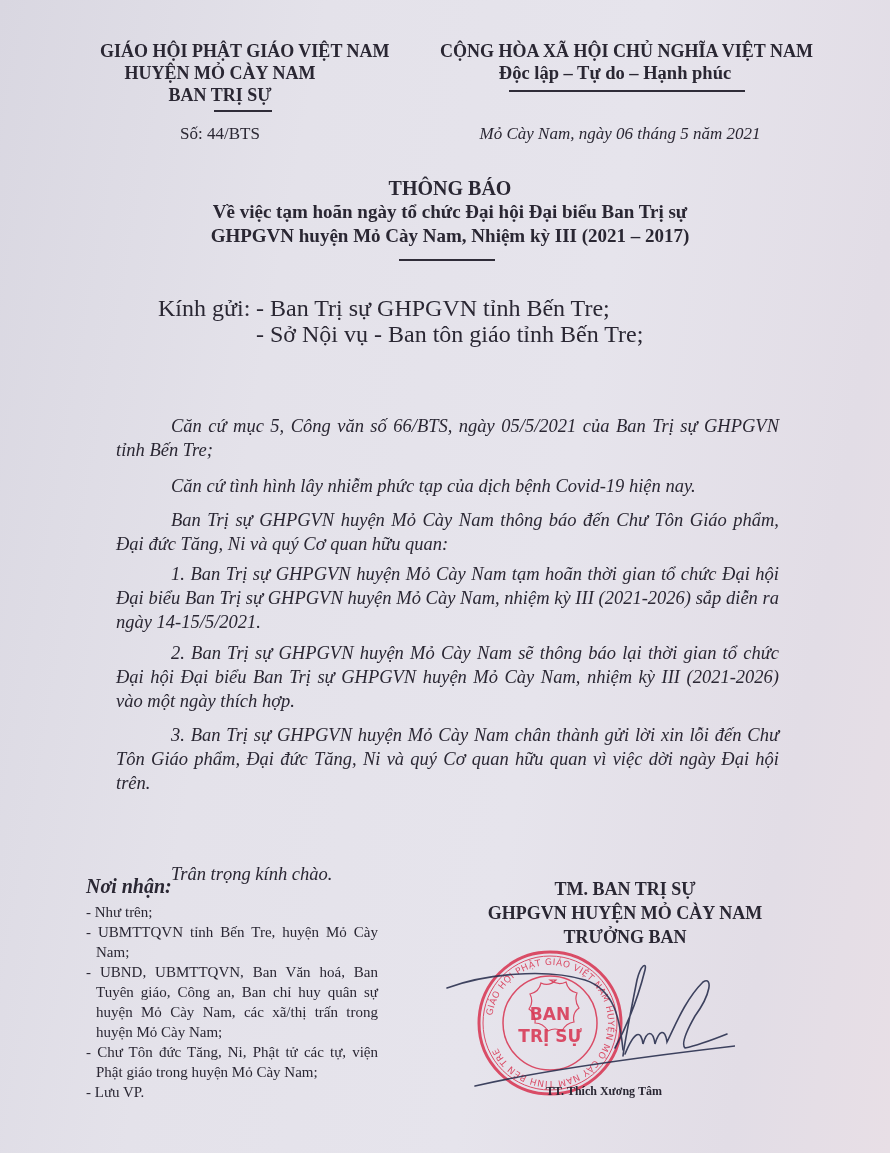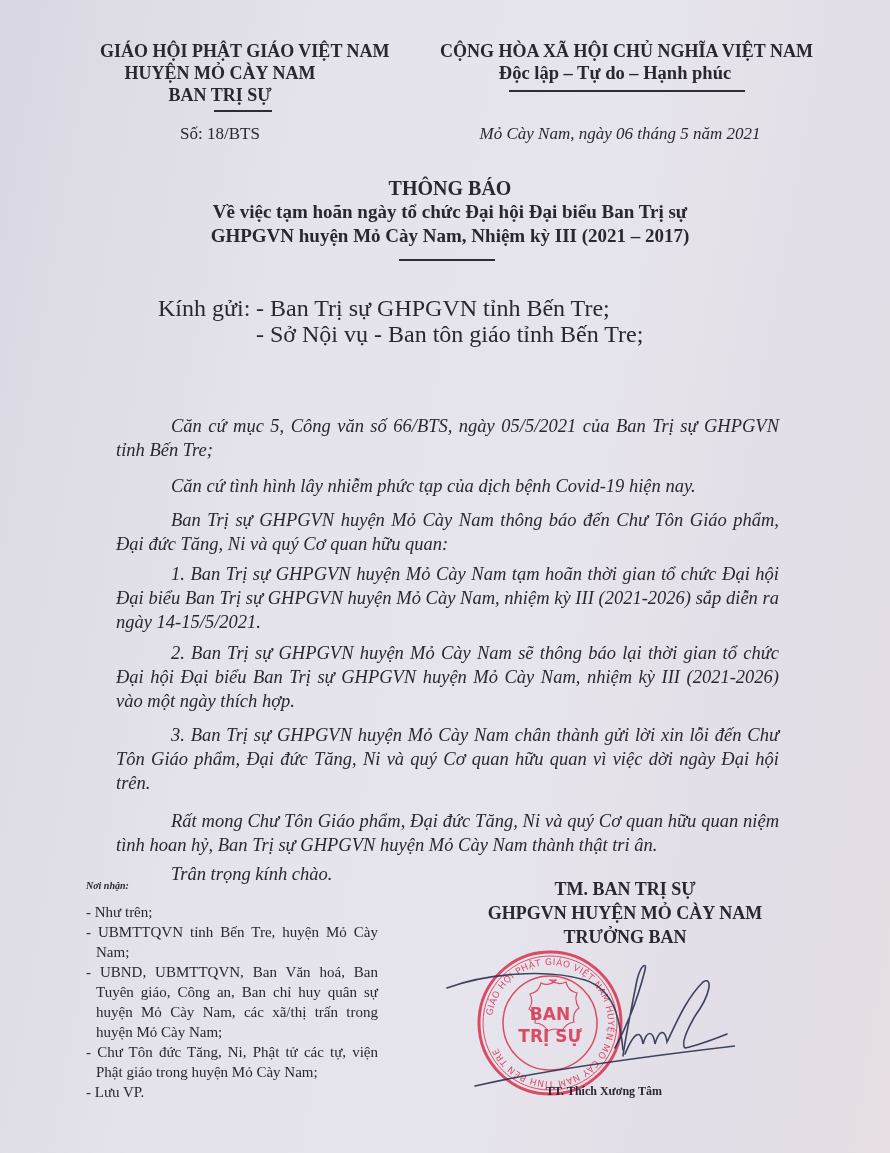--- a/index.html
+++ b/index.html
@@ -25,21 +25,21 @@
   .title-block .t2 { font-size:19px; }
 
   .recips { left:158px; top:295px; font-size:24px; line-height:26px; }
   .recips .row { display:flex; }
   .recips .lbl { width:98px; }
 
   .body { position:absolute; left:100px; width:695px; font-size:18.5px; line-height:24px; text-align:justify; }
   .body p { margin:16px; text-indent:55px;font-style:italic; }
 
   .cc { position:absolute; left:86px; top:876px; width:292px; font-size:15px; line-height:20px; }
-  .cc .cc-title { font-weight:bold; font-style:italic; font-size:10px; margin-bottom:6px; }
+  .cc .cc-title { font-weight:bold; font-style:italic; font-size:20px; margin-bottom:6px; }
   .cc .item { text-indent:-10px; padding-left:10px; text-align:justify; }
 
   .sign { position:absolute; left:440px; top:877px; width:370px; text-align:center; font-weight:bold; font-size:18px; line-height:24px; }
   .signer { left:510px; top:1084px; font-size:12px; font-weight:bold;margin-left:36px; }
 
   .stamp { position:absolute; left:475px; top:948px; width:150px; height:150px; }
   .signature { position:absolute; left:445px; top:960px; width:290px; height:130px; }
 </style>
 </head>
 <body>
@@ -52,21 +52,21 @@
     <div>BAN TRỊ SỰ</div>
   </div>
   <div class="rule" style="left:214px; top:110px; width:58px;"></div>
 
   <div class="abs hdr-right">
     <div>CỘNG HÒA XÃ HỘI CHỦ NGHĨA VIỆT NAM</div>
     <div class="motto">Độc lập – Tự do – Hạnh phúc</div>
   </div>
   <div class="rule" style="left:509px; top:90px; width:236px;"></div>
 
-  <div class="abs docno">Số: 18/BTS</div>
+  <div class="abs docno">Số: 44/BTS</div>
   <div class="abs date">Mỏ Cày Nam, ngày 06 tháng 5 năm 2021</div>
 
   <div class="abs title-block">
     <div class="t1">THÔNG BÁO</div>
     <div class="t2">Về việc tạm hoãn ngày tổ chức Đại hội Đại biểu Ban Trị sự</div>
     <div class="t2">GHPGVN huyện Mỏ Cày Nam, Nhiệm kỳ III (2021 – 2017)</div>
   </div>
   <div class="rule" style="left:399px; top:259px; width:96px;"></div>
 
   <div class="abs recips">
@@ -90,23 +90,20 @@
       <p>Ban Trị sự GHPGVN huyện Mỏ Cày Nam thông báo đến Chư Tôn Giáo phẩm, Đại đức Tăng, Ni và quý Cơ quan hữu quan:</p>
     </div>
   <div class="body" style="top:546px;">
       <p>1. Ban Trị sự GHPGVN huyện Mỏ Cày Nam tạm hoãn thời gian tổ chức Đại hội Đại biểu Ban Trị sự GHPGVN huyện Mỏ Cày Nam, nhiệm kỳ III (2021-2026) sắp diễn ra ngày 14-15/5/2021.</p>
     </div>
   <div class="body" style="top:625px;">
       <p>2. Ban Trị sự GHPGVN huyện Mỏ Cày Nam sẽ thông báo lại thời gian tổ chức Đại hội Đại biểu Ban Trị sự GHPGVN huyện Mỏ Cày Nam, nhiệm kỳ III (2021-2026) vào một ngày thích hợp.</p>
     </div>
   <div class="body" style="top:707px;">
       <p>3. Ban Trị sự GHPGVN huyện Mỏ Cày Nam chân thành gửi lời xin lỗi đến Chư Tôn Giáo phẩm, Đại đức Tăng, Ni và quý Cơ quan hữu quan vì việc dời ngày Đại hội trên.</p>
-    </div>
-  <div class="body" style="top:793px;">
-      <p>Rất mong Chư Tôn Giáo phẩm, Đại đức Tăng, Ni và quý Cơ quan hữu quan niệm tình hoan hỷ, Ban Trị sự GHPGVN huyện Mỏ Cày Nam thành thật tri ân.</p>
     </div>
   <div class="body" style="top:846px;">
       <p>Trân trọng kính chào.</p>
     </div>
 
   <div class="cc">
     <div class="cc-title">Nơi nhận:</div>
     <div class="item">- Như trên;</div>
     <div class="item">- UBMTTQVN tỉnh Bến Tre, huyện Mỏ Cày Nam;</div>
     <div class="item">- UBND, UBMTTQVN, Ban Văn hoá, Ban Tuyên giáo, Công an, Ban chỉ huy quân sự huyện Mỏ Cày Nam, các xã/thị trấn trong huyện Mỏ Cày Nam;</div>

